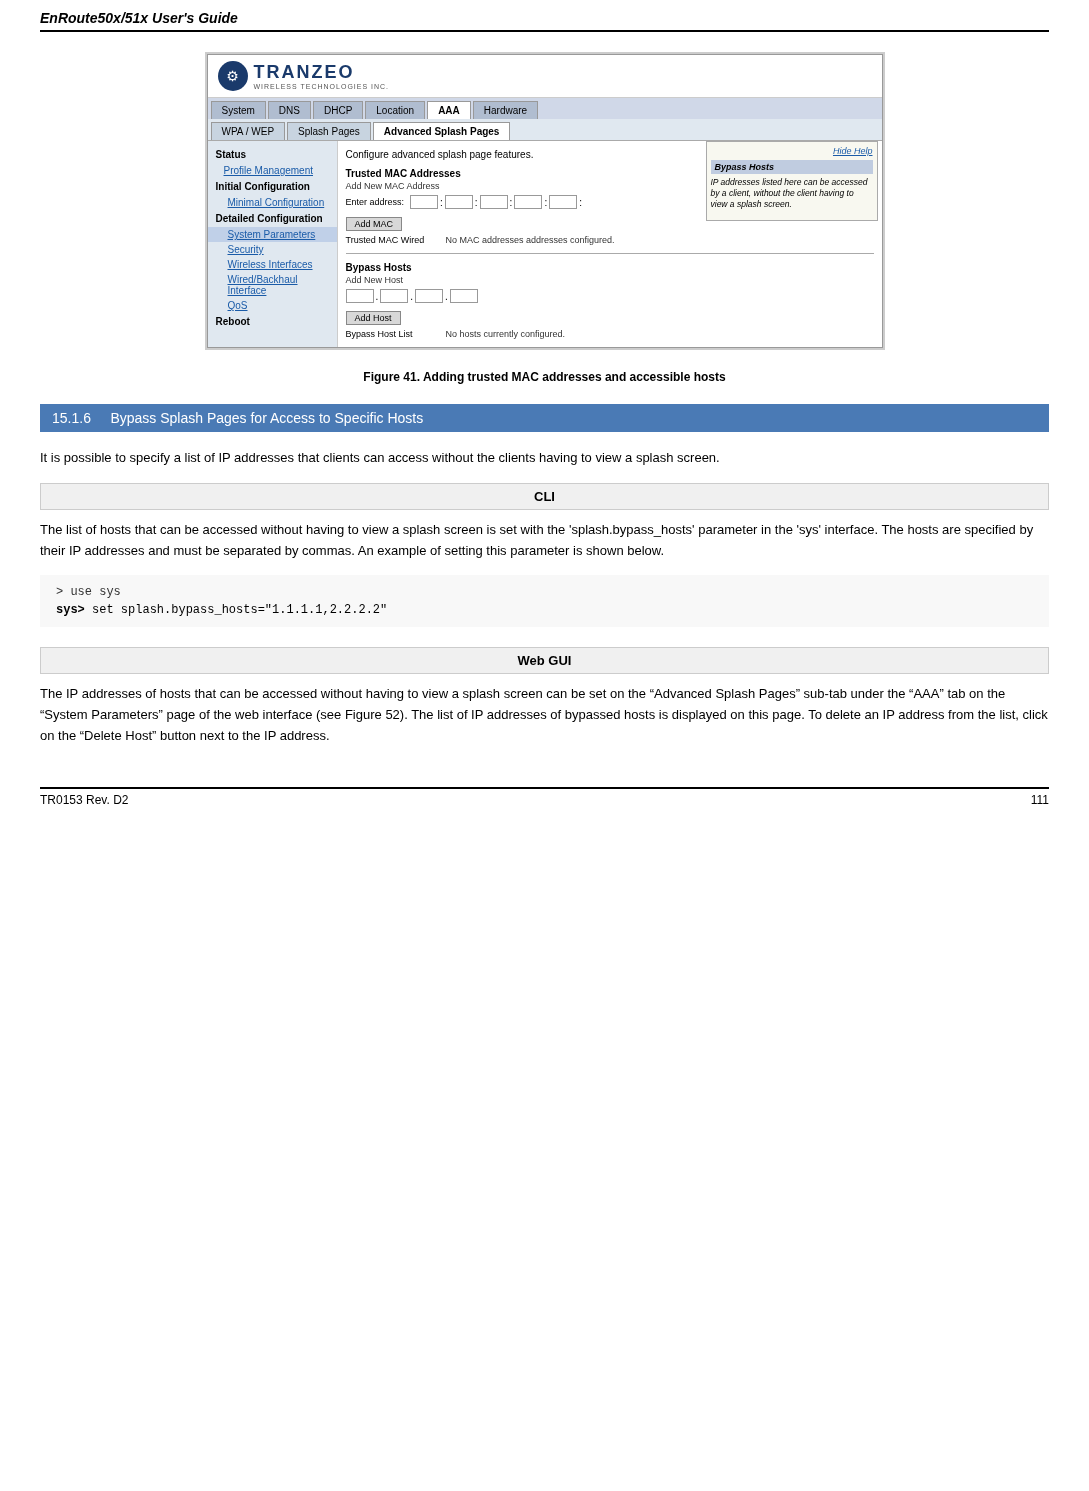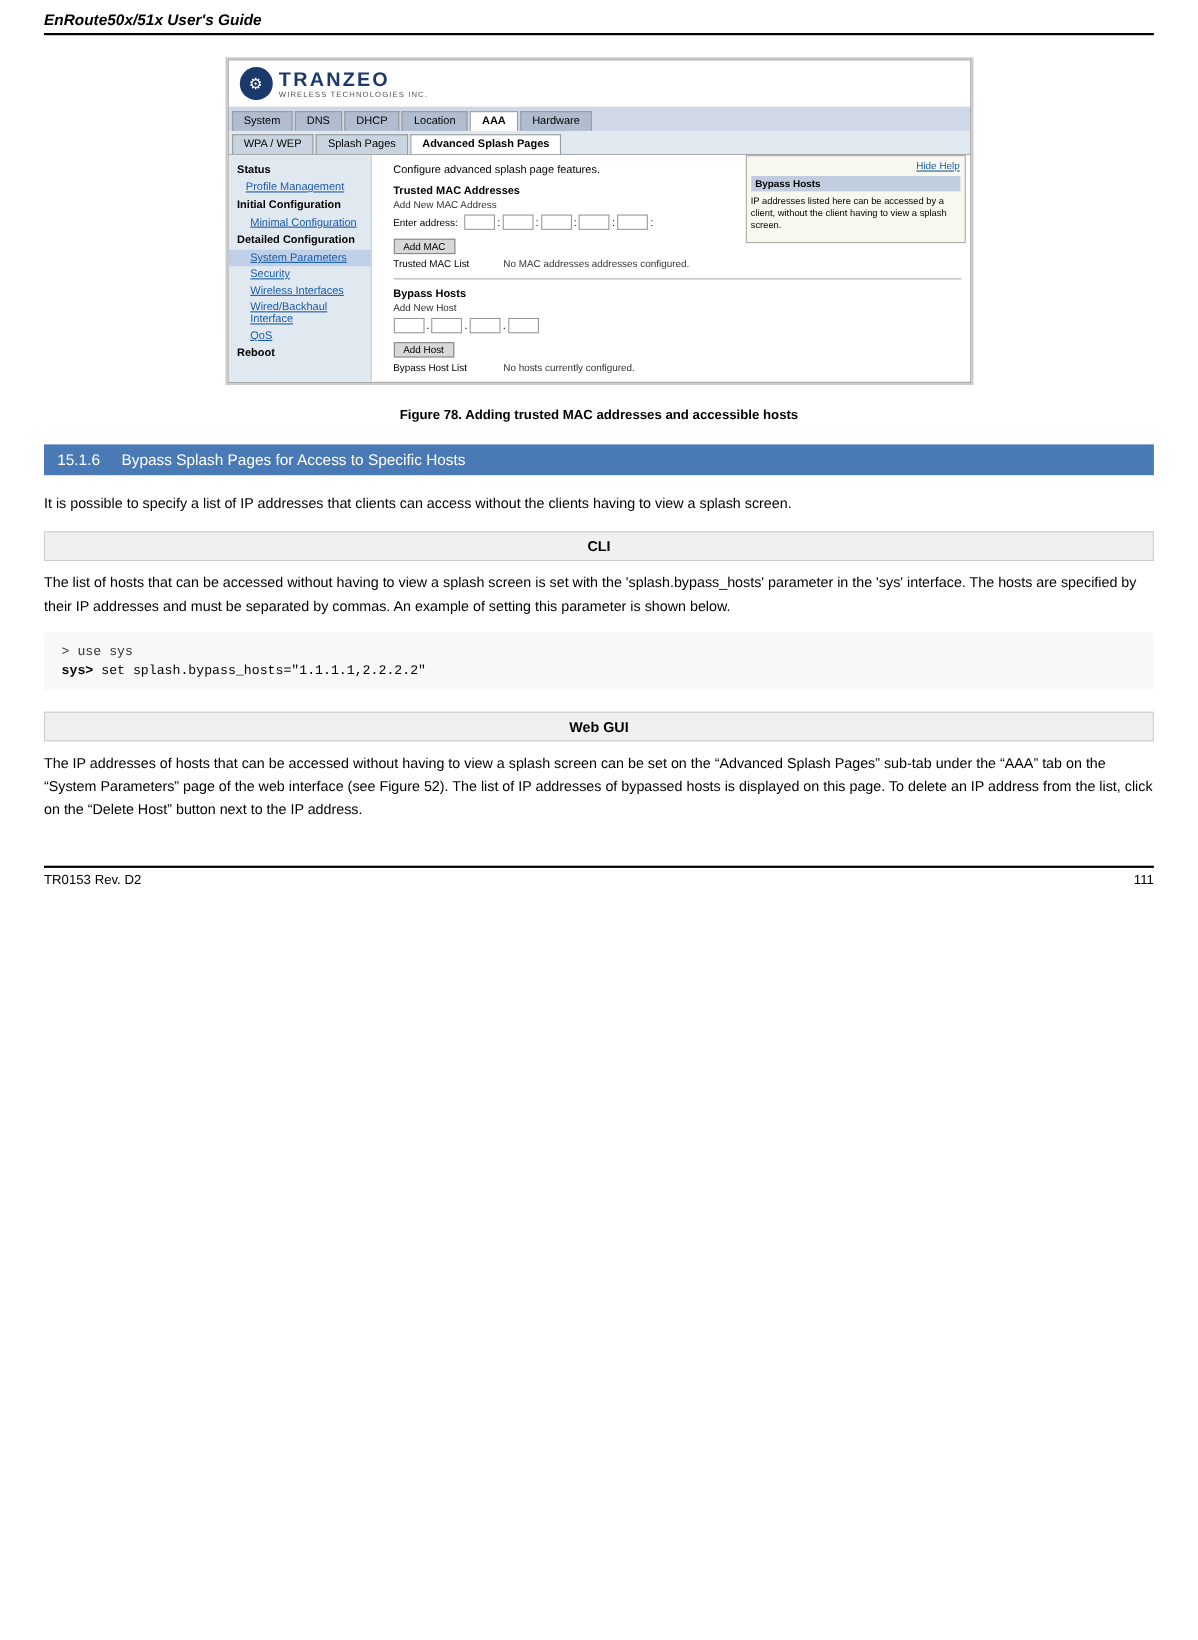--- a/index.html
+++ b/index.html
@@ -113,21 +113,20 @@
     }
     .sim-nav-sub .tab.active {
       background: #fff;
       font-weight: bold;
     }
 
     
     .sim-content {
       display: flex;
       background: #fff;
-      gap: 12px;
     }
 
     
     .sim-sidebar {
       width: 130px;
       background: #e0e8f0;
       border-right: 1px solid #ccc;
       padding: 5px 0;
       font-size: 10px;
     }
@@ -221,25 +220,26 @@
     .section-divider {
       border-top: 1px solid #aaa;
       margin: 8px 0;
     }
 
     
     .help-box {
       position: absolute;
       right: 4px;
       top: 0;
-      width: 200px;
+      width: 172px;
       border: 1px solid #aaa;
       background: #f8f8f0;
       font-size: 9px;
       padding: 4px;
+      font-style: italic;
     }
     .help-box .hide-help {
       text-align: right;
       color: #1a5ba8;
       cursor: pointer;
       text-decoration: underline;
       margin-bottom: 4px;
     }
     .help-section {
       margin-bottom: 6px;
@@ -421,21 +421,21 @@
           <input class="mac-box" type="text" style="">
           <span class="mac-sep">:</span>
           <input class="mac-box" type="text" style="">
           <span class="mac-sep">:</span>
         </div>
         <div>
           <button class="btn-small">Add MAC</button>
         </div>
 
         <div class="list-row">
-          <span class="list-label">Trusted MAC List</span>
+          <span class="list-label">Trusted MAC Wired</span>
           <span class="list-value">No MAC addresses addresses configured.</span>
         </div>
 
         <div class="section-divider"></div>
 
         <div class="section-title">Bypass Hosts</div>
         <div class="section-sub">Add New Host</div>
 
         <div class="ip-input-row">
           <input class="ip-box" type="text" style="">
@@ -453,21 +453,21 @@
         <div class="list-row">
           <span class="list-label">Bypass Host List</span>
           <span class="list-value">No hosts currently configured.</span>
         </div>
 
       </div>
     </div>
   </div>
 </div>
 
-<div class="figure-caption">Figure 78. Adding trusted MAC addresses and accessible hosts</div>
+<div class="figure-caption">Figure 41. Adding trusted MAC addresses and accessible hosts</div>
 
 <div class="section-heading">
   <span>15.1.6</span>
   &nbsp;&nbsp;&nbsp;
   <span>Bypass Splash Pages for Access to Specific Hosts</span>
 </div>
 
 <p class="body-text">It is possible to specify a list of IP addresses that clients can access without the clients having to view a splash screen.</p>
 
 <div class="cli-box">CLI</div>

